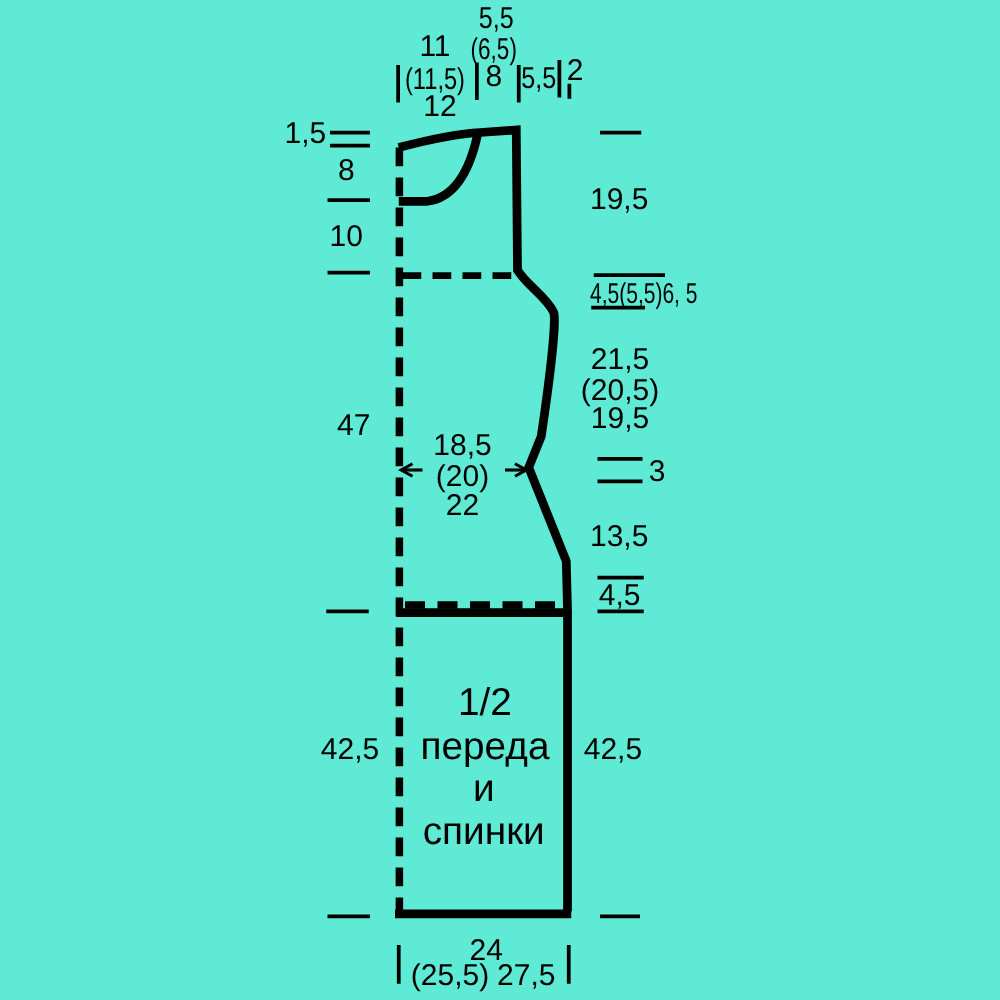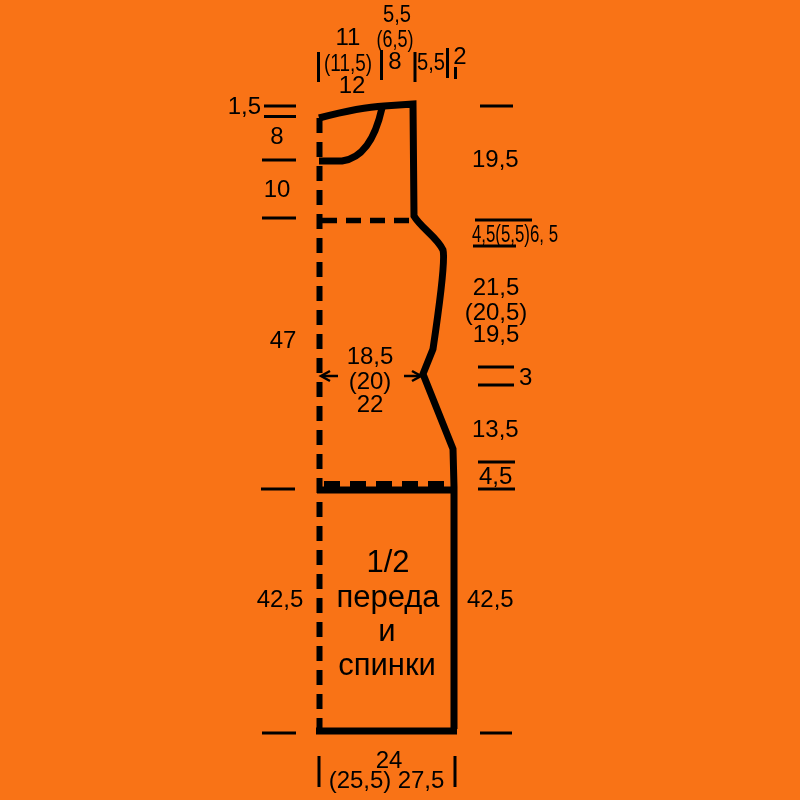--- a/index.html
+++ b/index.html
@@ -1,16 +1,16 @@
 <!DOCTYPE html>
 <html><head>
 <meta charset="utf-8">
 <style>
   html,body{margin:0;padding:0;background:#ffffff;}
-  .canvas{position:relative;width:800px;height:800px;background:#f97316;overflow:hidden;}
+  .canvas{position:relative;width:800px;height:800px;background:#5eead4;overflow:hidden;}
   svg{display:block;}
   svg text{font-family:"Liberation Sans","DejaVu Sans",sans-serif;fill:#000000;}
   .lbl{font-size:24px;}
   .lbl-sm{font-size:23px;}
   .piece-lbl{font-size:31px;}
 </style>
 </head>
 <body>
 
 <div class="canvas">

